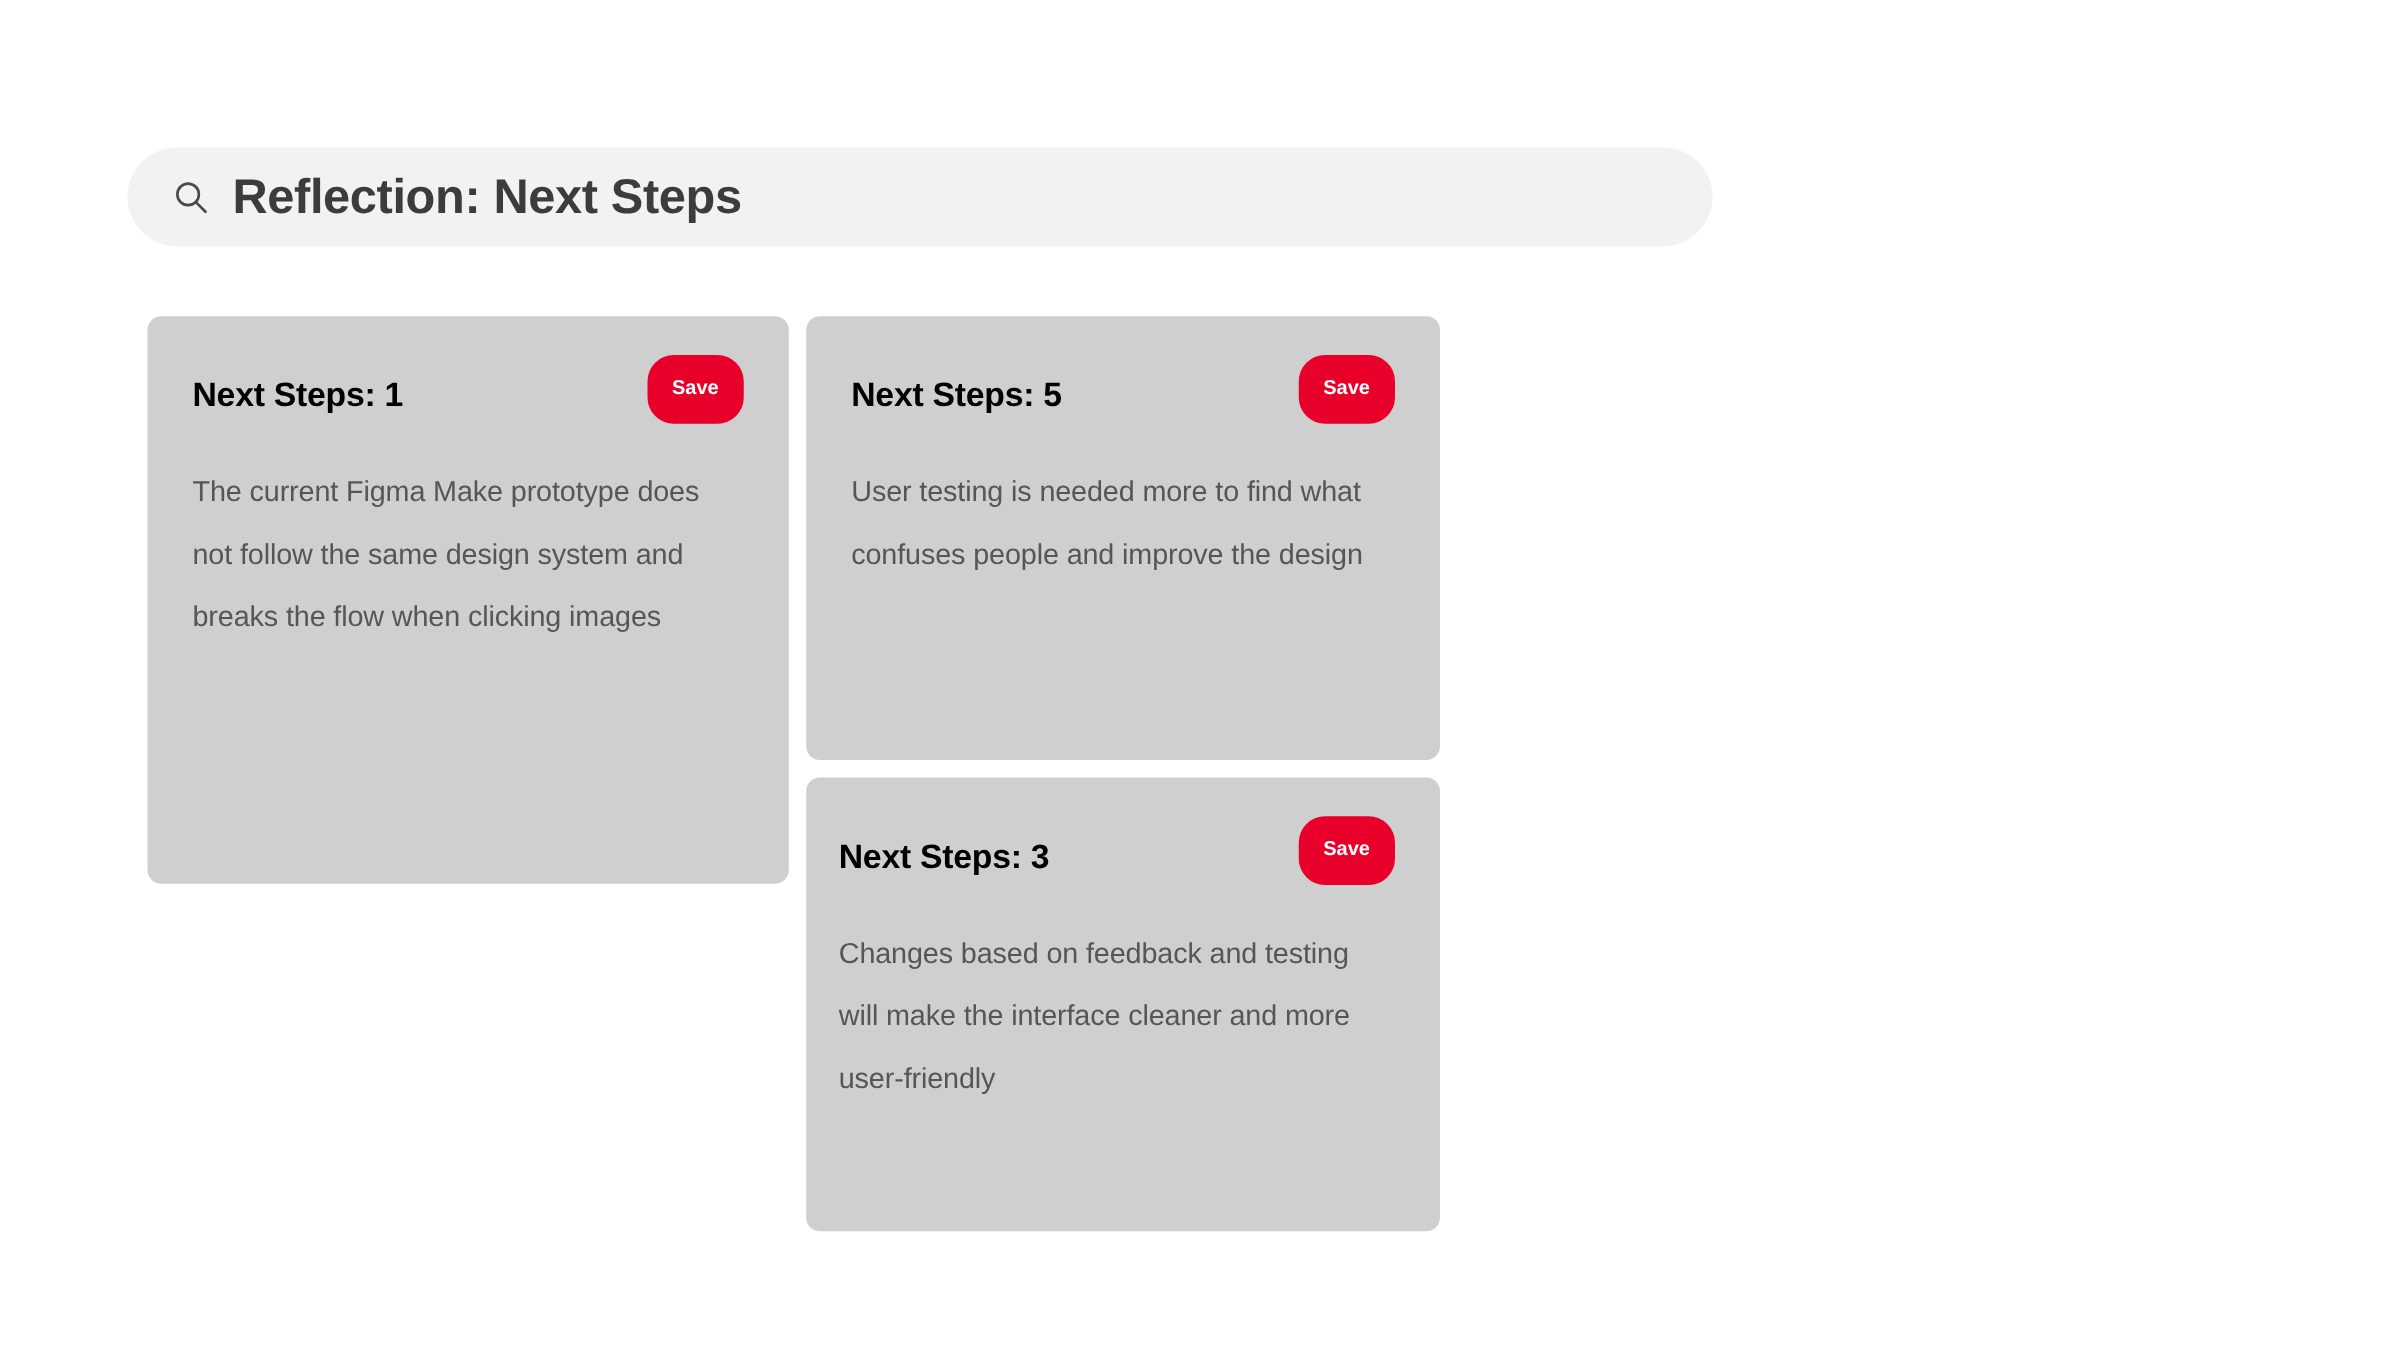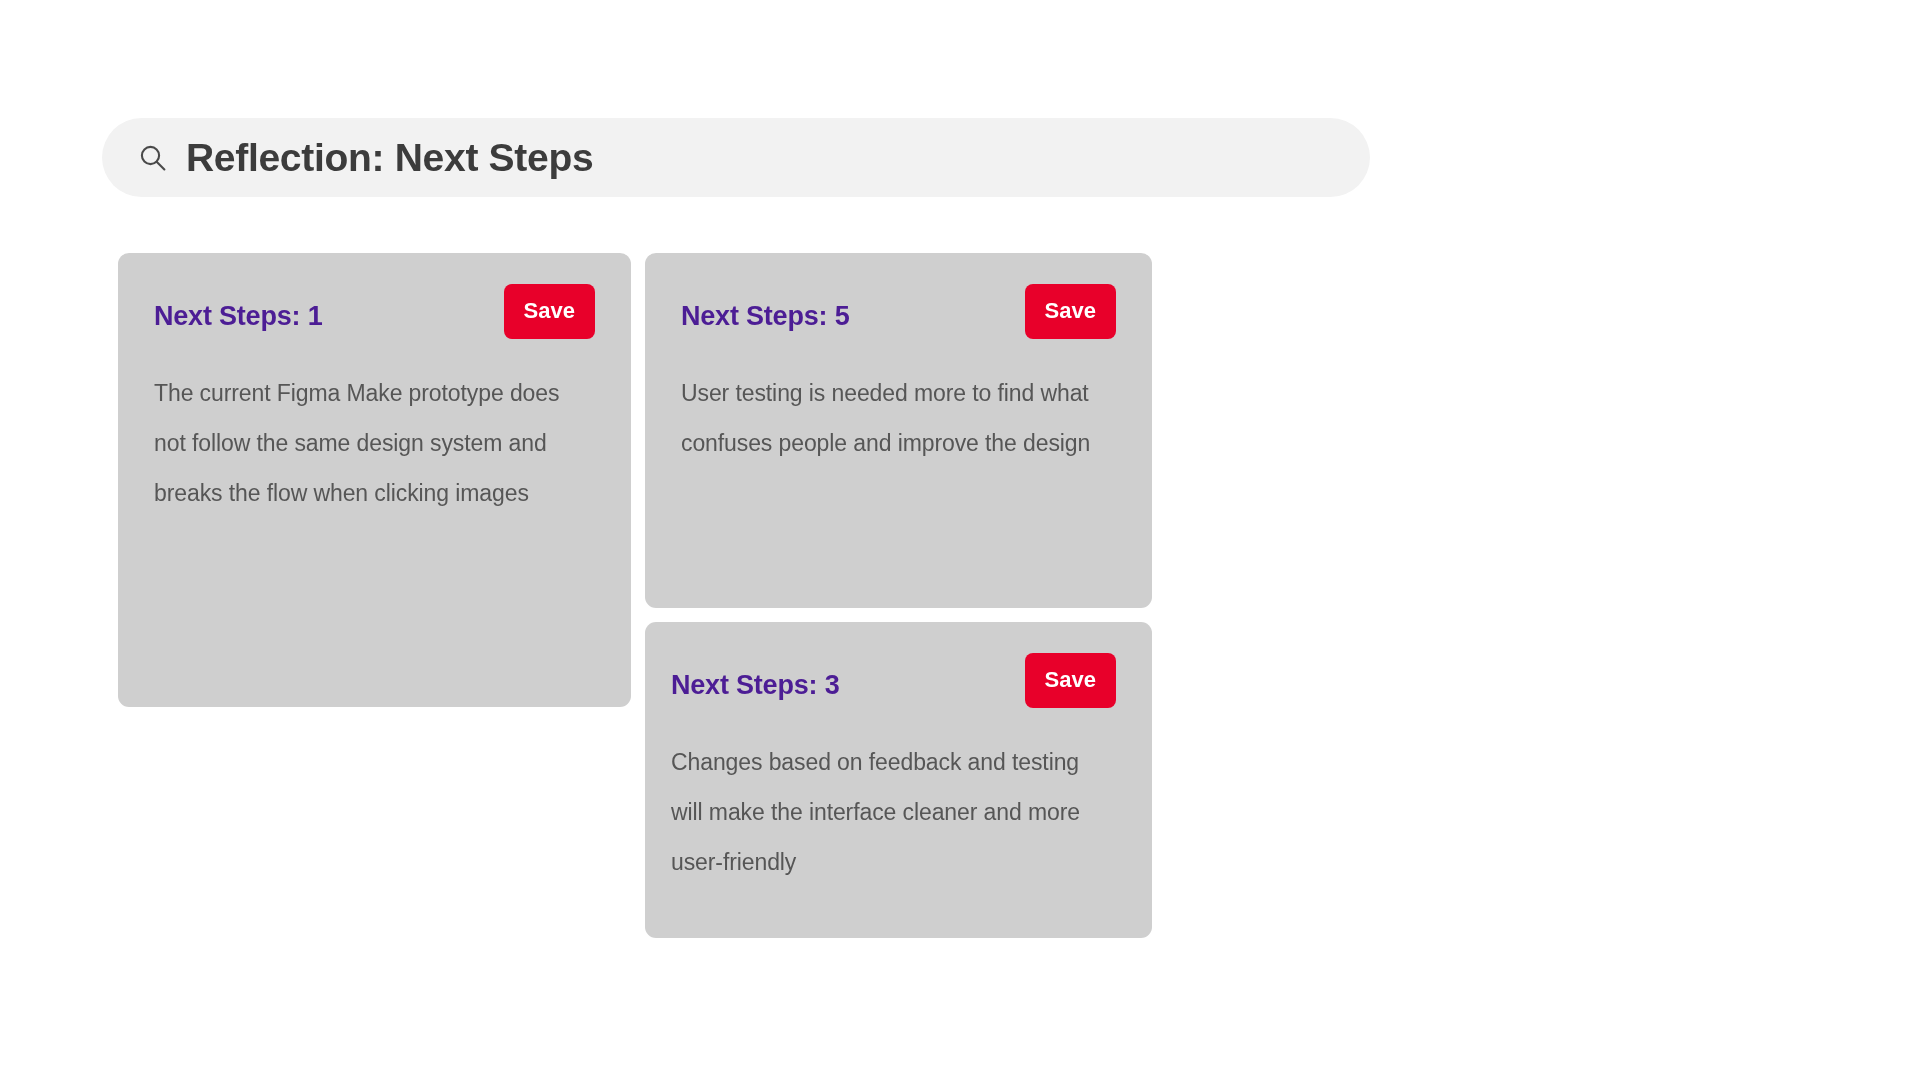--- a/index.html
+++ b/index.html
@@ -73,54 +73,54 @@
   .card-head {
     display: flex;
     align-items: flex-start;
     justify-content: space-between;
     gap: 16px;
     min-height: 58px;
   }
   .card-title {
     font-size: 27px;
     font-weight: bold;
-    color: #4c1d95;
+    color: #000000;
     line-height: 58px;
     letter-spacing: -0.2px;
     white-space: nowrap;
   }
   .save-btn {
     background: #e8002a;
     color: #ffffff;
     font-family: "Liberation Sans", sans-serif;
-    font-size: 22px;
+    font-size: 16px;
     font-weight: bold;
     border: none;
-    border-radius: 8px;
+    border-radius: 21px;
     padding: 12px 20px 13px 20px;
     line-height: 30px;
     cursor: pointer;
     white-space: nowrap;
     flex: 0 0 auto;
     margin-top: -3px;
   }
 
   .card-body {
     margin-top: 23px;
     font-size: 23px;
     font-weight: normal;
     color: #565656;
     line-height: 50px;
     letter-spacing: -0.1px;
   }
 
   
   #card-1 { height: 454px; }
   #card-2 { height: 355px; }
-  #card-3 { height: 316px; padding-left: 26px; }
+  #card-3 { height: 363px; padding-left: 26px; }
 </style>
 </head>
 <body>
 
 <div id="root">
 
   <div class="searchbar">
     <span class="search-icon">
       <svg viewBox="0 0 30 30" fill="none" xmlns="http://www.w3.org/2000/svg">
         <circle cx="12.5" cy="12.5" r="8.6" stroke="#4a4a4a" stroke-width="2.1"></circle>

